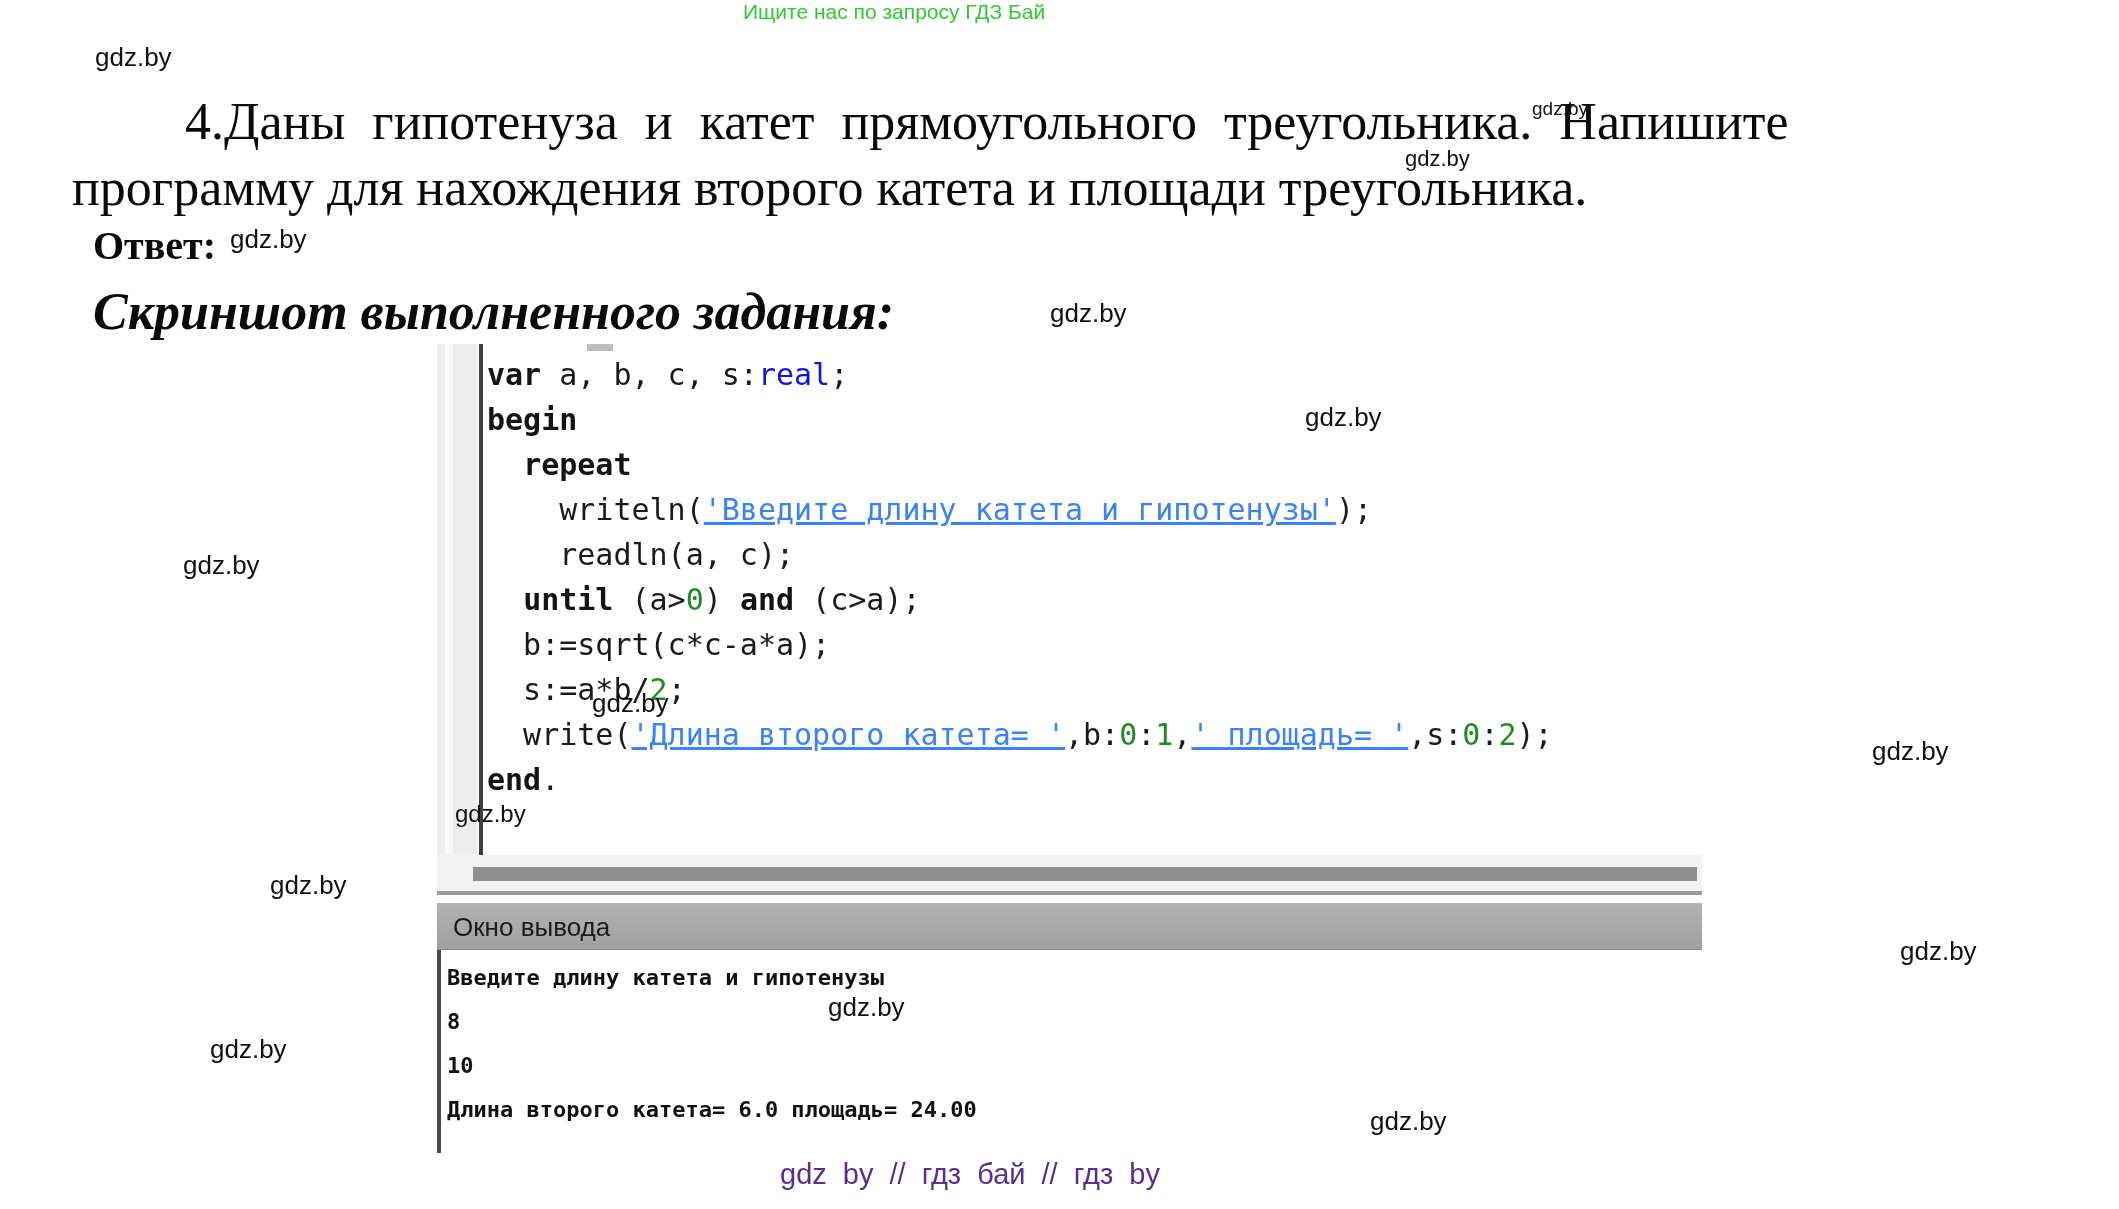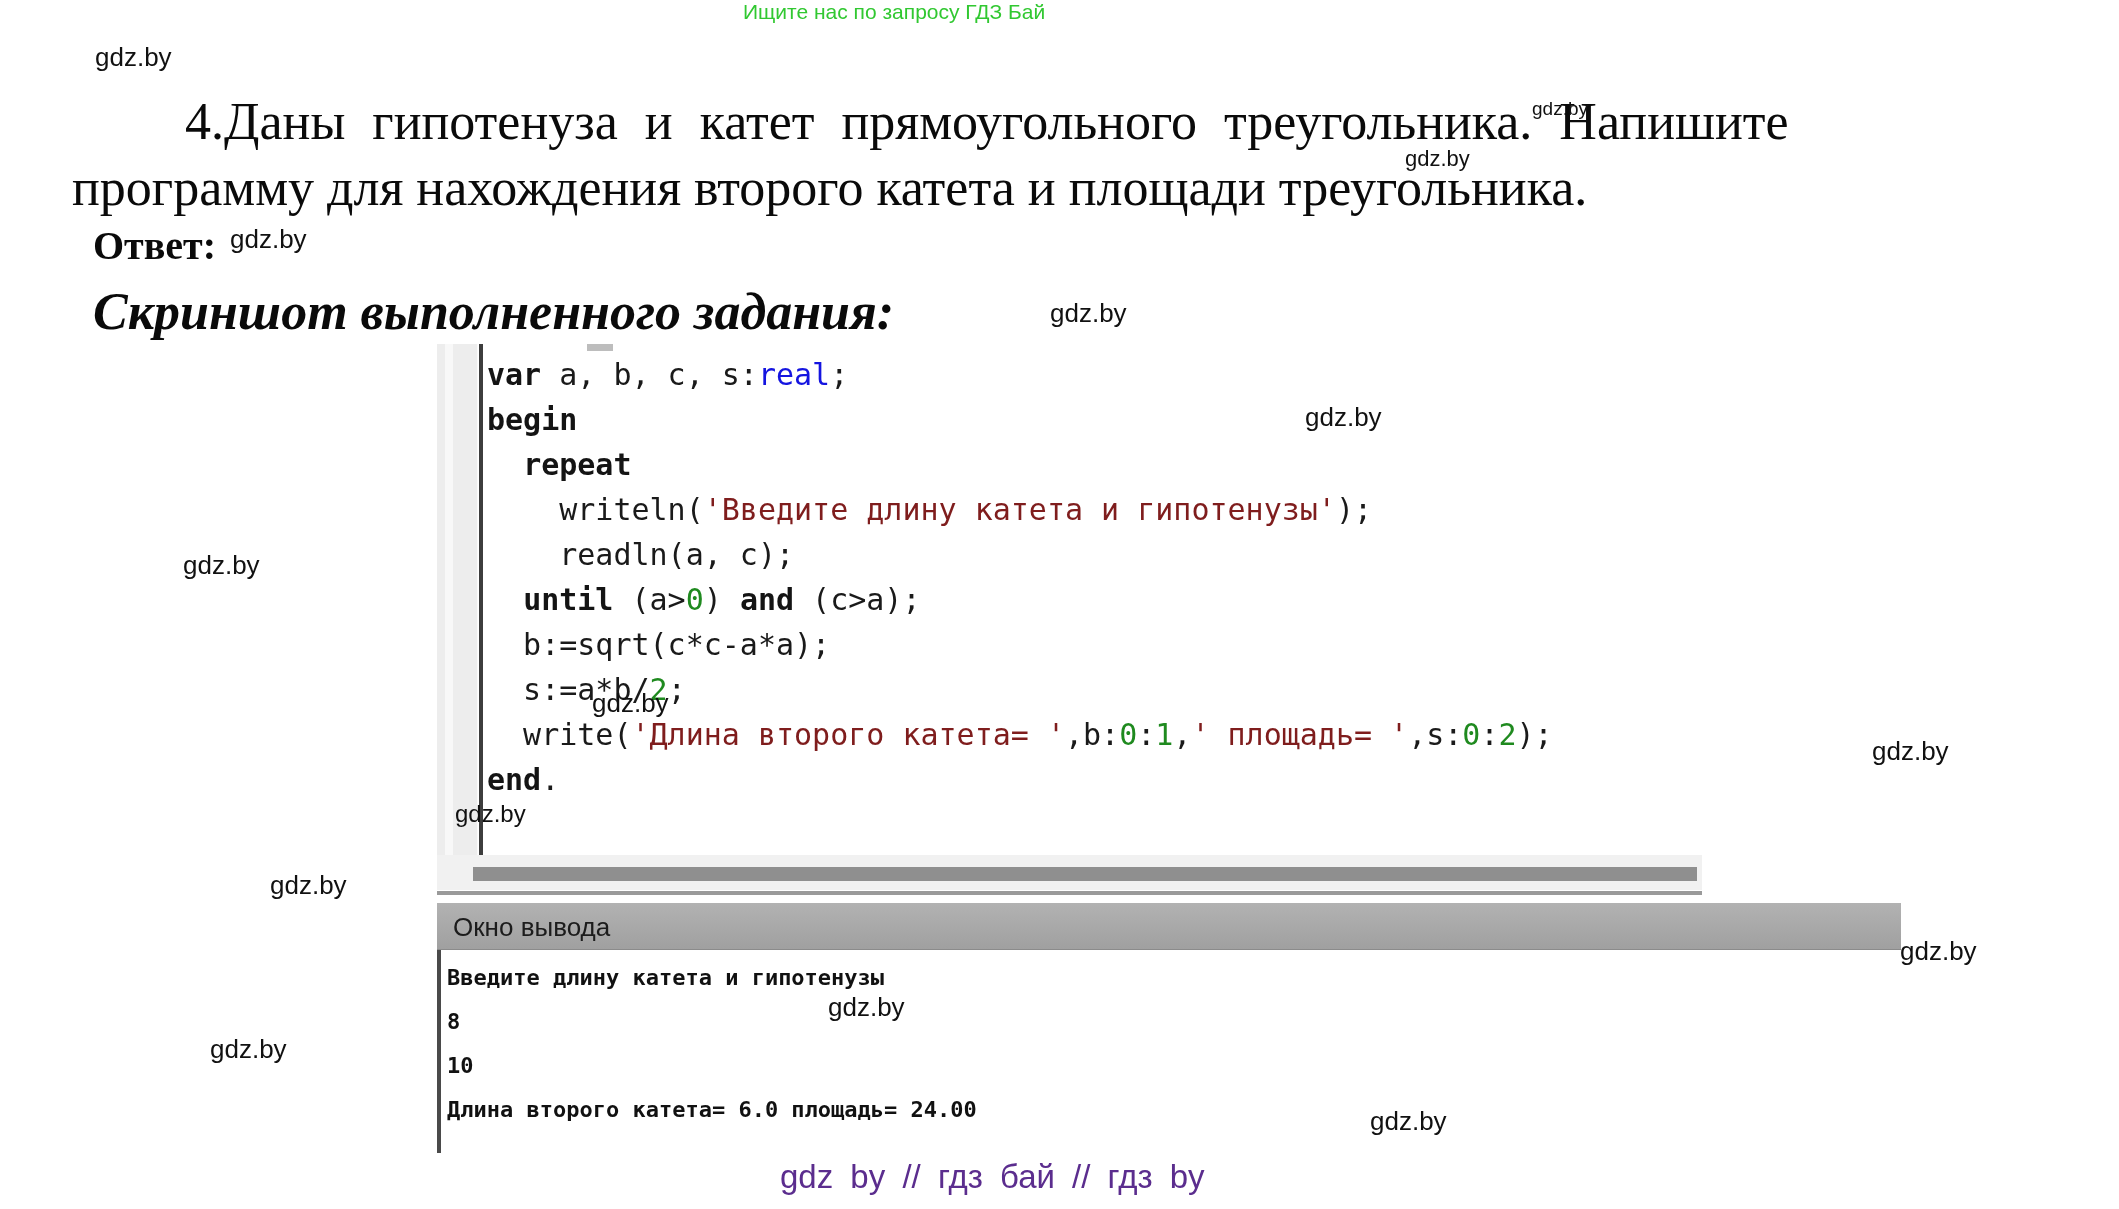--- a/index.html
+++ b/index.html
@@ -19,34 +19,34 @@
   #editor{left:437px;top:344px;width:1265px;height:809px;background:#ffffff;}
   #gutter{left:0;top:0;width:40px;height:511px;background:#ededed;border-right:1px solid #fafafa;}
   #gutter-inner{left:8px;top:0;width:8px;height:511px;background:#f8f8f8;}
   #vline{left:42px;top:0;width:4px;height:511px;background:#3d3d3d;}
   #top-artifact{left:150px;top:0;width:26px;height:7px;background:#bdbdbd;}
   #code-area{left:50px;top:8px;width:1210px;height:500px;
              font-family:"DejaVu Sans Mono",monospace;font-size:30px;line-height:45px;
              color:#1a1a1a;white-space:pre;}
   .c-kw{font-weight:bold;color:#141414;}
   .c-pl{color:#1a1a1a;}
-  .c-st{color:#7f1d1d;}
+  .c-st{color:#3b82f6;text-decoration:underline;}
   .c-ty{color:#1414e0;}
   .c-nu{color:#1f8a1f;}
   #hscroll{left:0;top:511px;width:1265px;height:35px;background:#f1f1f1;}
   #hthumb{left:36px;top:12px;width:1224px;height:14px;background:#8f8f8f;}
   #divider{left:0;top:547px;width:1265px;height:4px;background:#9a9a9a;}
-  #out-header{left:0;top:559px;width:1464px;height:46px;
+  #out-header{left:0;top:559px;width:1265px;height:46px;
               background:linear-gradient(#b2b2b2,#a0a0a0);border-bottom:1px solid #8b8b8b;}
   #out-title{position:absolute;left:16px;top:9px;font-size:26px;color:#1c1c1c;}
   #out-area{left:0;top:606px;width:1265px;height:203px;background:#ffffff;border-left:4px solid #4a4a4a;}
   #out-lines{position:absolute;left:6px;top:6px;font-family:"DejaVu Sans Mono",monospace;
              font-size:22px;line-height:44px;font-weight:bold;color:#111;white-space:pre;}
   
-  .footer{color:#5b2d8e;font-size:33px;white-space:nowrap;word-spacing:8px;}
+  .footer{color:#5b2d8e;font-size:29px;white-space:nowrap;word-spacing:8px;}
 </style>
 </head>
 <body>
 
 <div id="page">
 
   <div class="abs banner" style="left:743px;top:0px;">Ищите нас по запросу ГДЗ Бай</div>
 
   <div class="abs prob prob1" style="left:185px;top:92px;">4.Даны гипотенуза и катет прямоугольного треугольника. Напишите</div>
   <div class="abs prob" style="left:72px;top:158px;">программу для нахождения второго катета и площади треугольника.</div>

